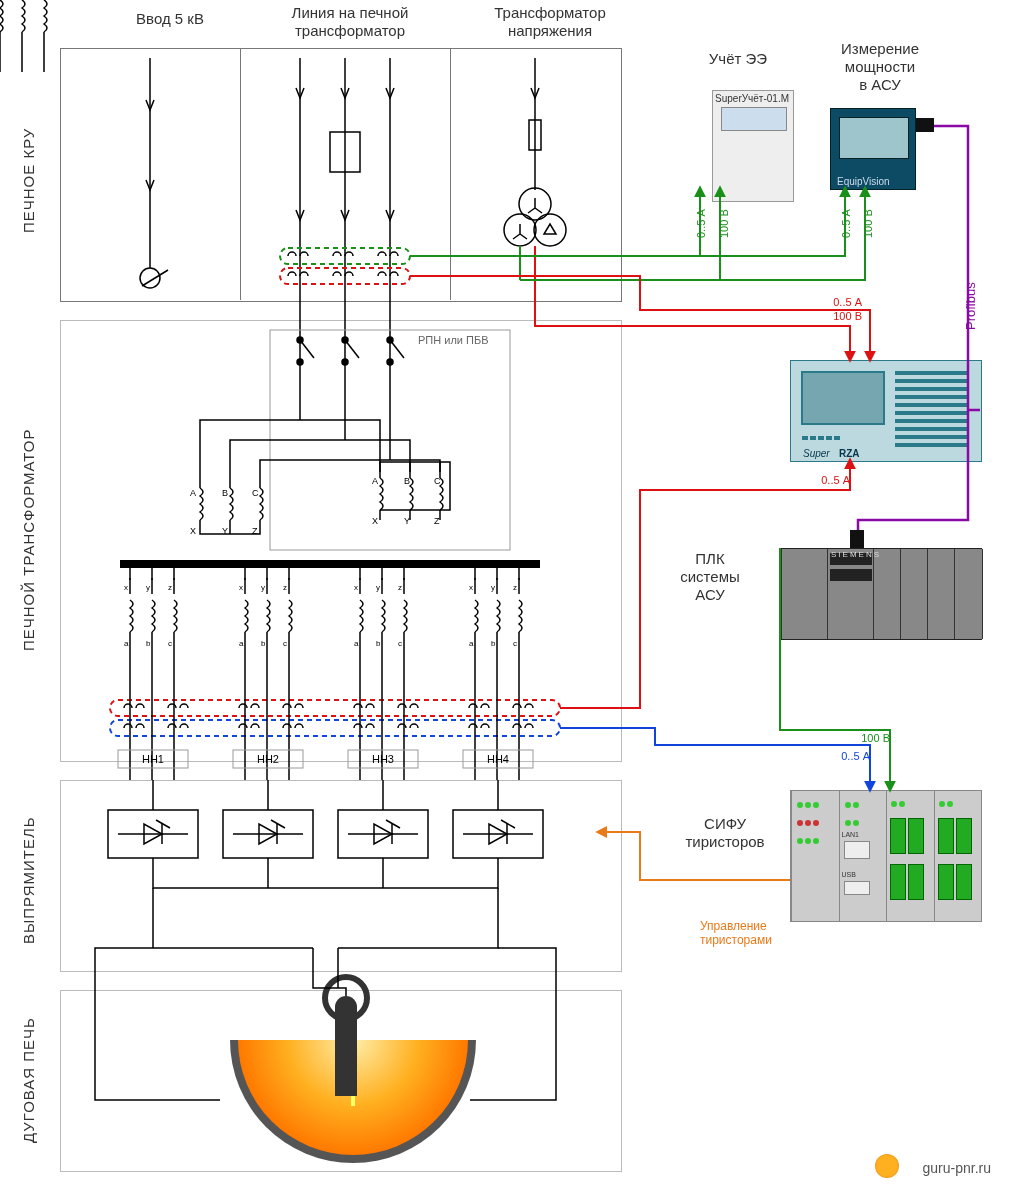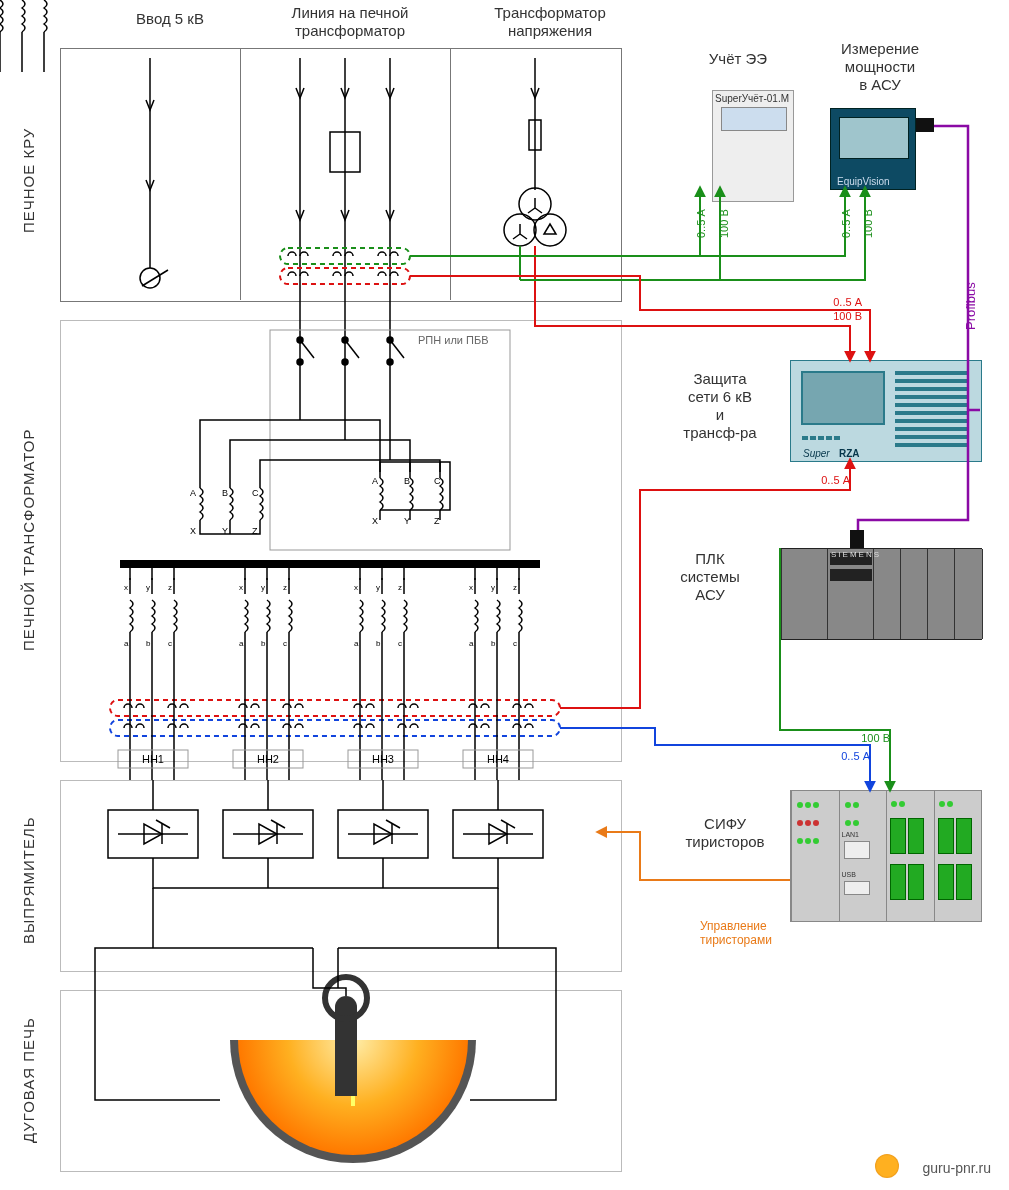--- a/index.html
+++ b/index.html
@@ -138,24 +138,20 @@
 
   <div class="abs power-meter" style="left:830px; top:108px; width:84px; height:80px;">
     <div class="abs screen" style="left:8px; top:8px; width:68px; height:40px;"></div>
     <div class="abs tiny-label" style="left:6px; bottom:2px; color:#cde;">EquipVision</div>
   </div>
   <div class="abs label" style="left:810px; top:40px; width:140px; white-space:pre-line;">Измерение
 мощности
 в АСУ</div>
   <div class="abs" style="left:916px; top:118px; width:18px; height:14px; background:#111;"></div>
 
-  <div class="abs label" style="left:660px; top:370px; width:120px; white-space:pre-line; text-align:center;">Защита
-сети 6 кВ
-и
-трансф-ра</div>
   <div class="abs rza" style="left:790px; top:360px; width:190px; height:100px;">
     <div class="abs screen" style="left:10px; top:10px; width:80px; height:50px;"></div>
     <div class="abs keys" style="left:10px; top:66px;">
       <div></div><div></div><div></div><div></div><div></div>
     </div>
     <div class="abs leds" style="left:104px; top:10px; width:74px; height:78px;"></div>
     <div class="abs tiny-label" style="left:12px; bottom:2px; font-style:italic; color:#06364a;">Super</div>
     <div class="abs tiny-label" style="left:48px; bottom:2px; font-weight:bold; color:#06364a;">RZA</div>
   </div>
 

